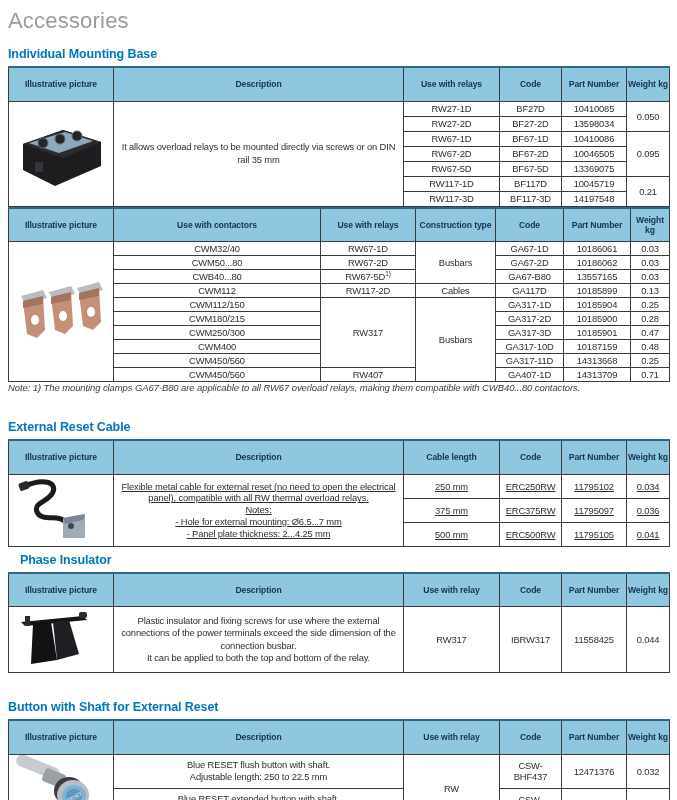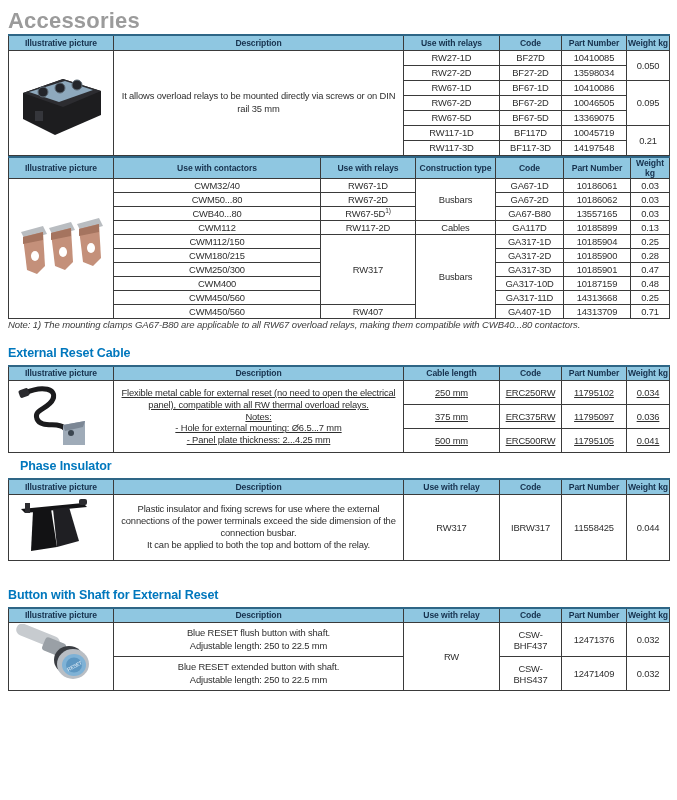--- a/index.html
+++ b/index.html
@@ -1,32 +1,32 @@
 <!DOCTYPE html>
 <html><head>
 <meta charset="utf-8">
 <style>
   * { margin:0; padding:0; box-sizing:border-box; }
   html,body { width:677px; background:#ffffff; font-family:"Liberation Sans", sans-serif; }
   .page { width:677px; height:800px; padding:6px 8px 0 8px; overflow:hidden; }
 
-  .page-title { font-size:22px; font-weight:700; color:#9b9b9b; letter-spacing:0.2px; margin-top:2px; }
+  .page-title { font-size:22px; font-weight:400; color:#9b9b9b; letter-spacing:0.2px; margin-top:2px; }
 
   h2.sec { font-size:12.5px; font-weight:bold; color:#0077bd; letter-spacing:-0.1px; }
   .m1 { margin:13px 0 5px 0; }
   .m2 { margin:16px 0 5px 0; }
-  .m3 { margin:16px 0 5px 0; }
+  .m3 { margin:27px 0 5px 0; }
   .m4 { margin:6px 0 5px 0;padding-left:12px; }
   .m5 { margin:27px 0 5px 0; }
 
   table.cat { width:661px; border-collapse:collapse; table-layout:fixed;
               border:1px solid #222; border-top:2px solid #2e6686; }
   table.cat th, table.cat td { border:1px solid #3a3a3a; overflow:hidden; }
   table.cat th { background:#8fc7e1; color:#16314d; font-size:8.6px; font-weight:bold;
-                 height:15px; text-align:center; letter-spacing:-0.1px; padding:0 1px; }
+                 height:34px; text-align:center; letter-spacing:-0.1px; padding:0 1px; }
   table.cat td { font-size:9.4px; color:#2e2e2e; text-align:center; vertical-align:middle;
                  letter-spacing:-0.15px; padding:0 2px; background:#ffffff; }
   td.blue { background:#cde8f5; }
   td.pic  { background:#ffffff; }
   .r15 td { height:15px; }
   .r14 td { height:14px; }
   .r24 td { height:24px;text-decoration:underline; }
   .r34 td { height:34px; }
 
   td.desc-left { text-align:left; vertical-align:top; padding:3px 5px; line-height:1.25; }
@@ -34,20 +34,21 @@
   sup.fn { font-size:6.5px; vertical-align:super; }
   .note { font-size:9.5px; font-style:italic; color:#3c3c3c; letter-spacing:-0.1px; }
 </style>
 </head>
 <body>
 
 <div class="page">
 
   <div class="page-title">Accessories</div>
 
+  <h2 class="sec m1">Individual Mounting Base</h2>
   <table class="cat">
     <colgroup>
         <col style="width:105px">
         <col style="width:290px">
         <col style="width:96px">
         <col style="width:62px">
         <col style="width:65px">
         <col style="width:43px">
       </colgroup>
     <thead>

